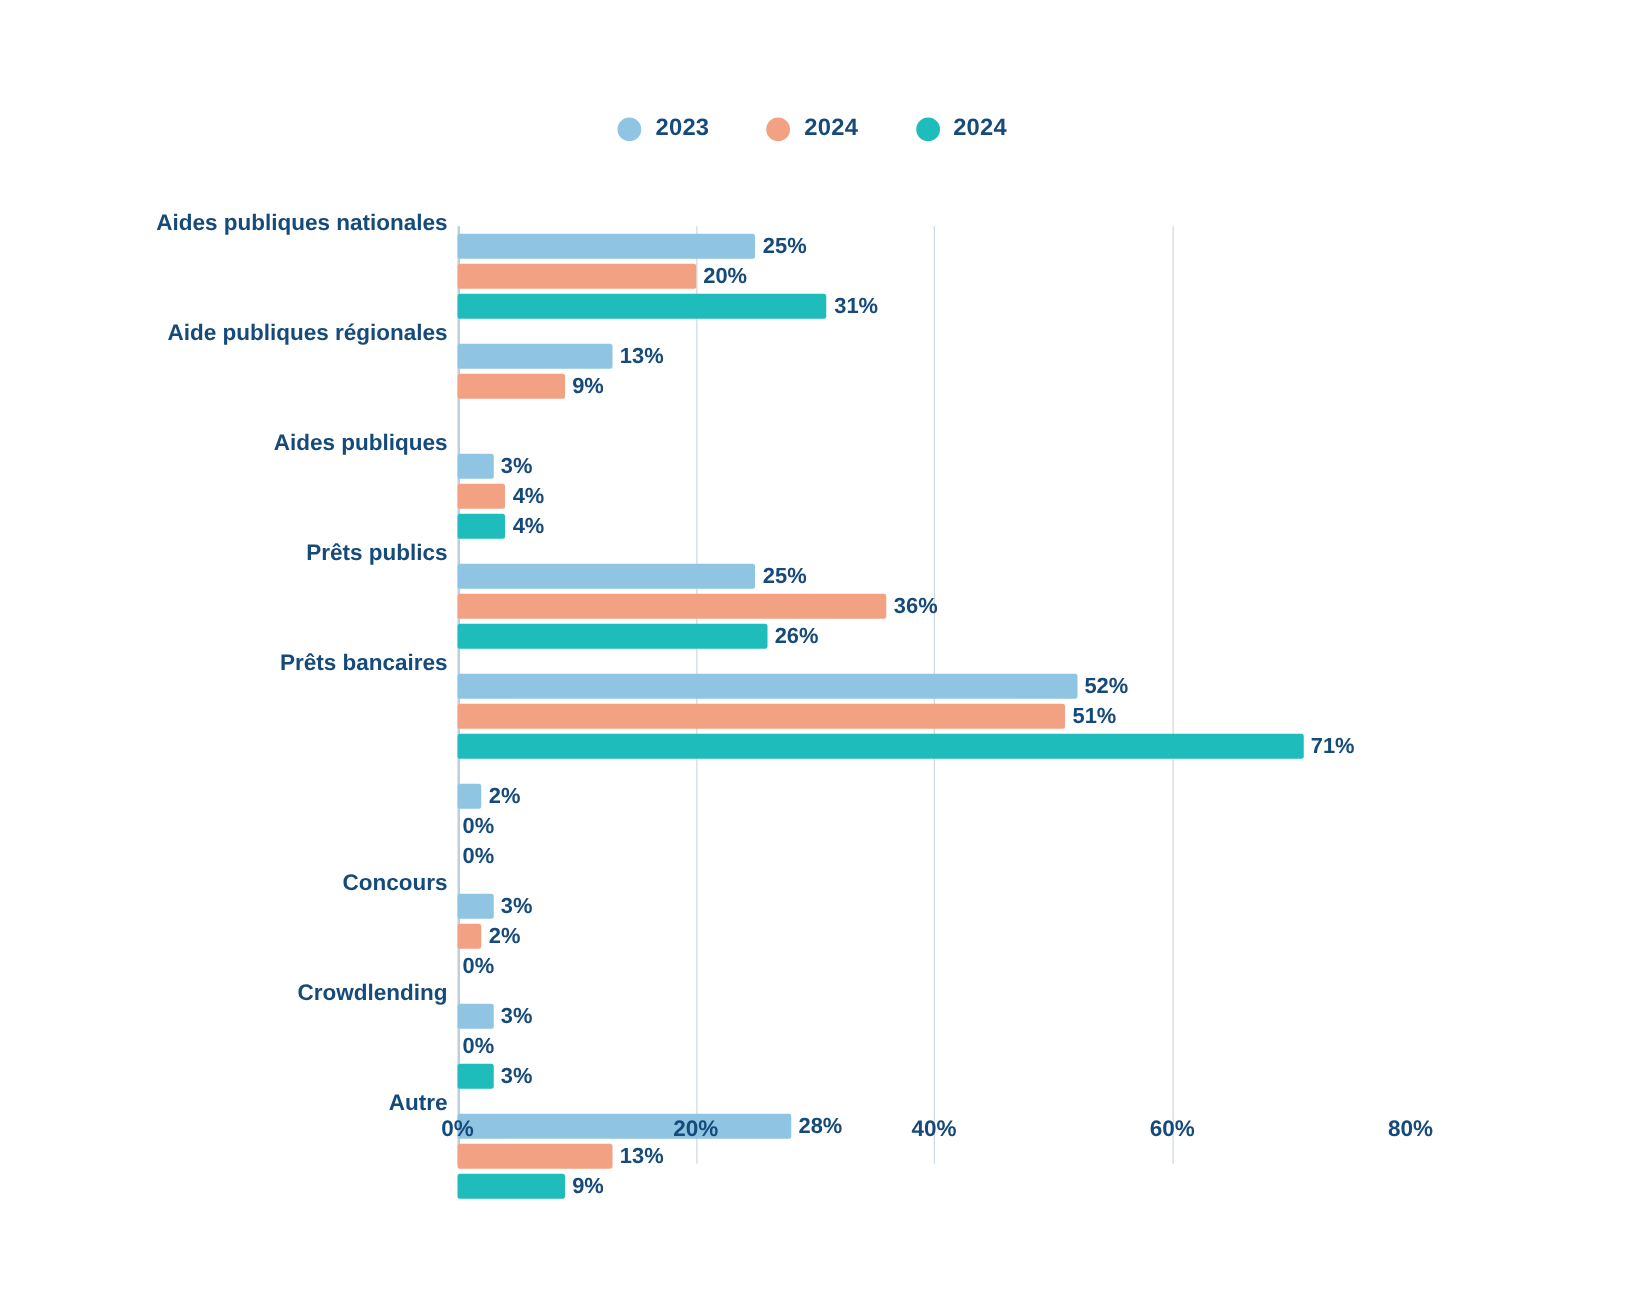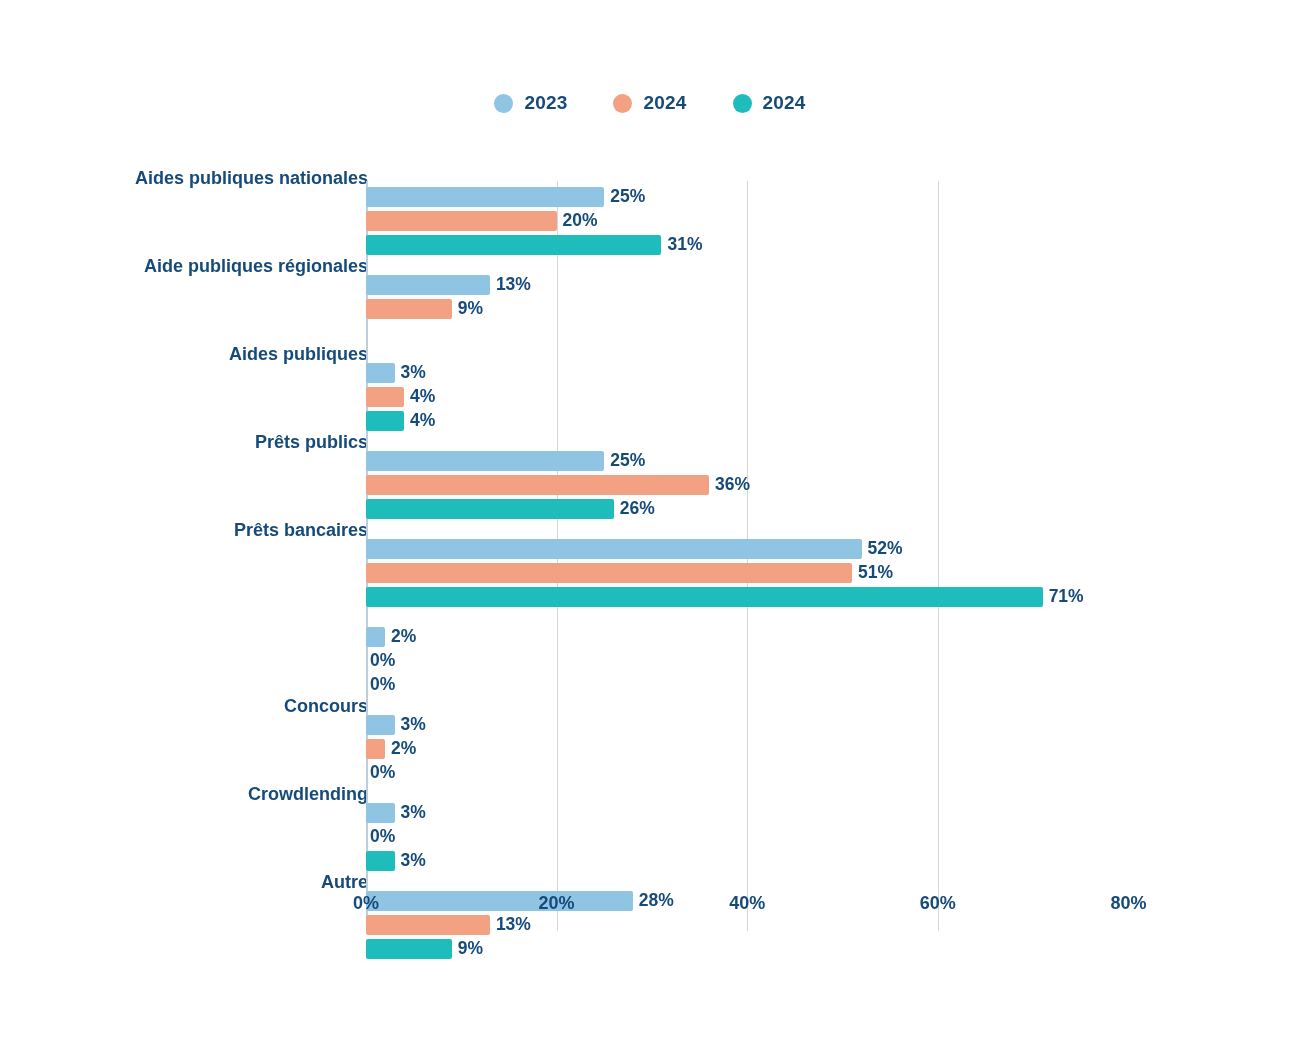--- a/index.html
+++ b/index.html
@@ -115,21 +115,21 @@
     font-weight: bold;
     color: #164a7a;
     margin-left: 6px;
     white-space: nowrap;
     line-height: 1;
   }
 
   
   #cat-labels {
     position: absolute;
-    left: 12px;
+    left: 2px;
     top: 138px;
     width: 356px;
     height: 750px;
   }
   .cat-label {
     position: absolute;
     right: 0;
     width: 356px;
     text-align: right;
     font-size: 18px;

